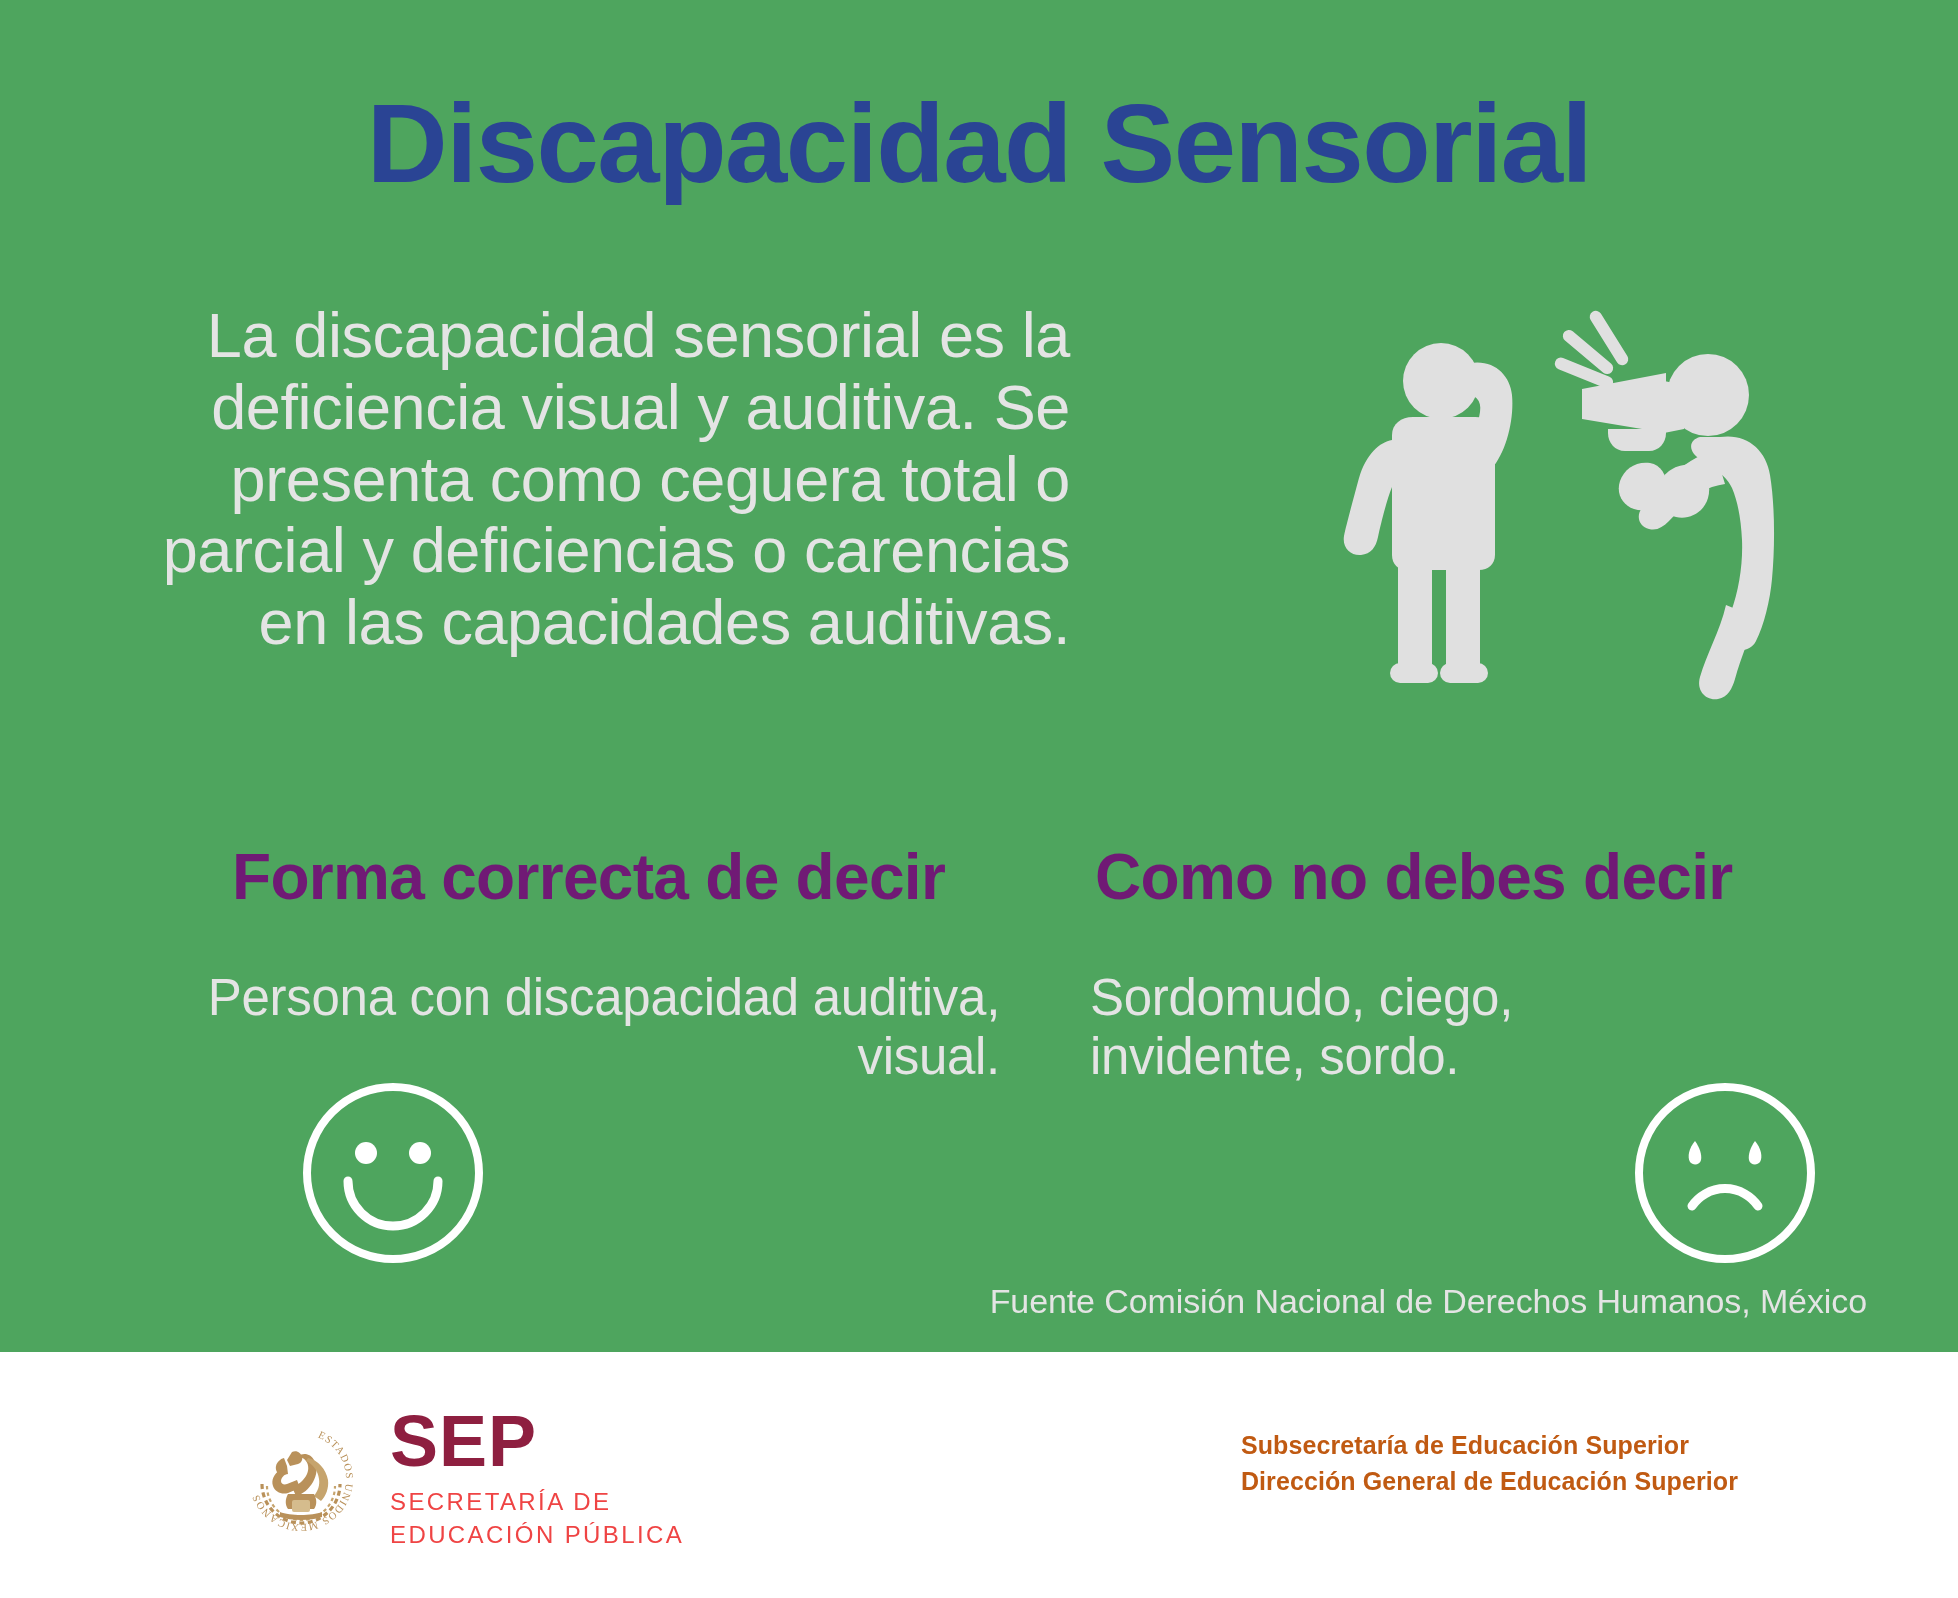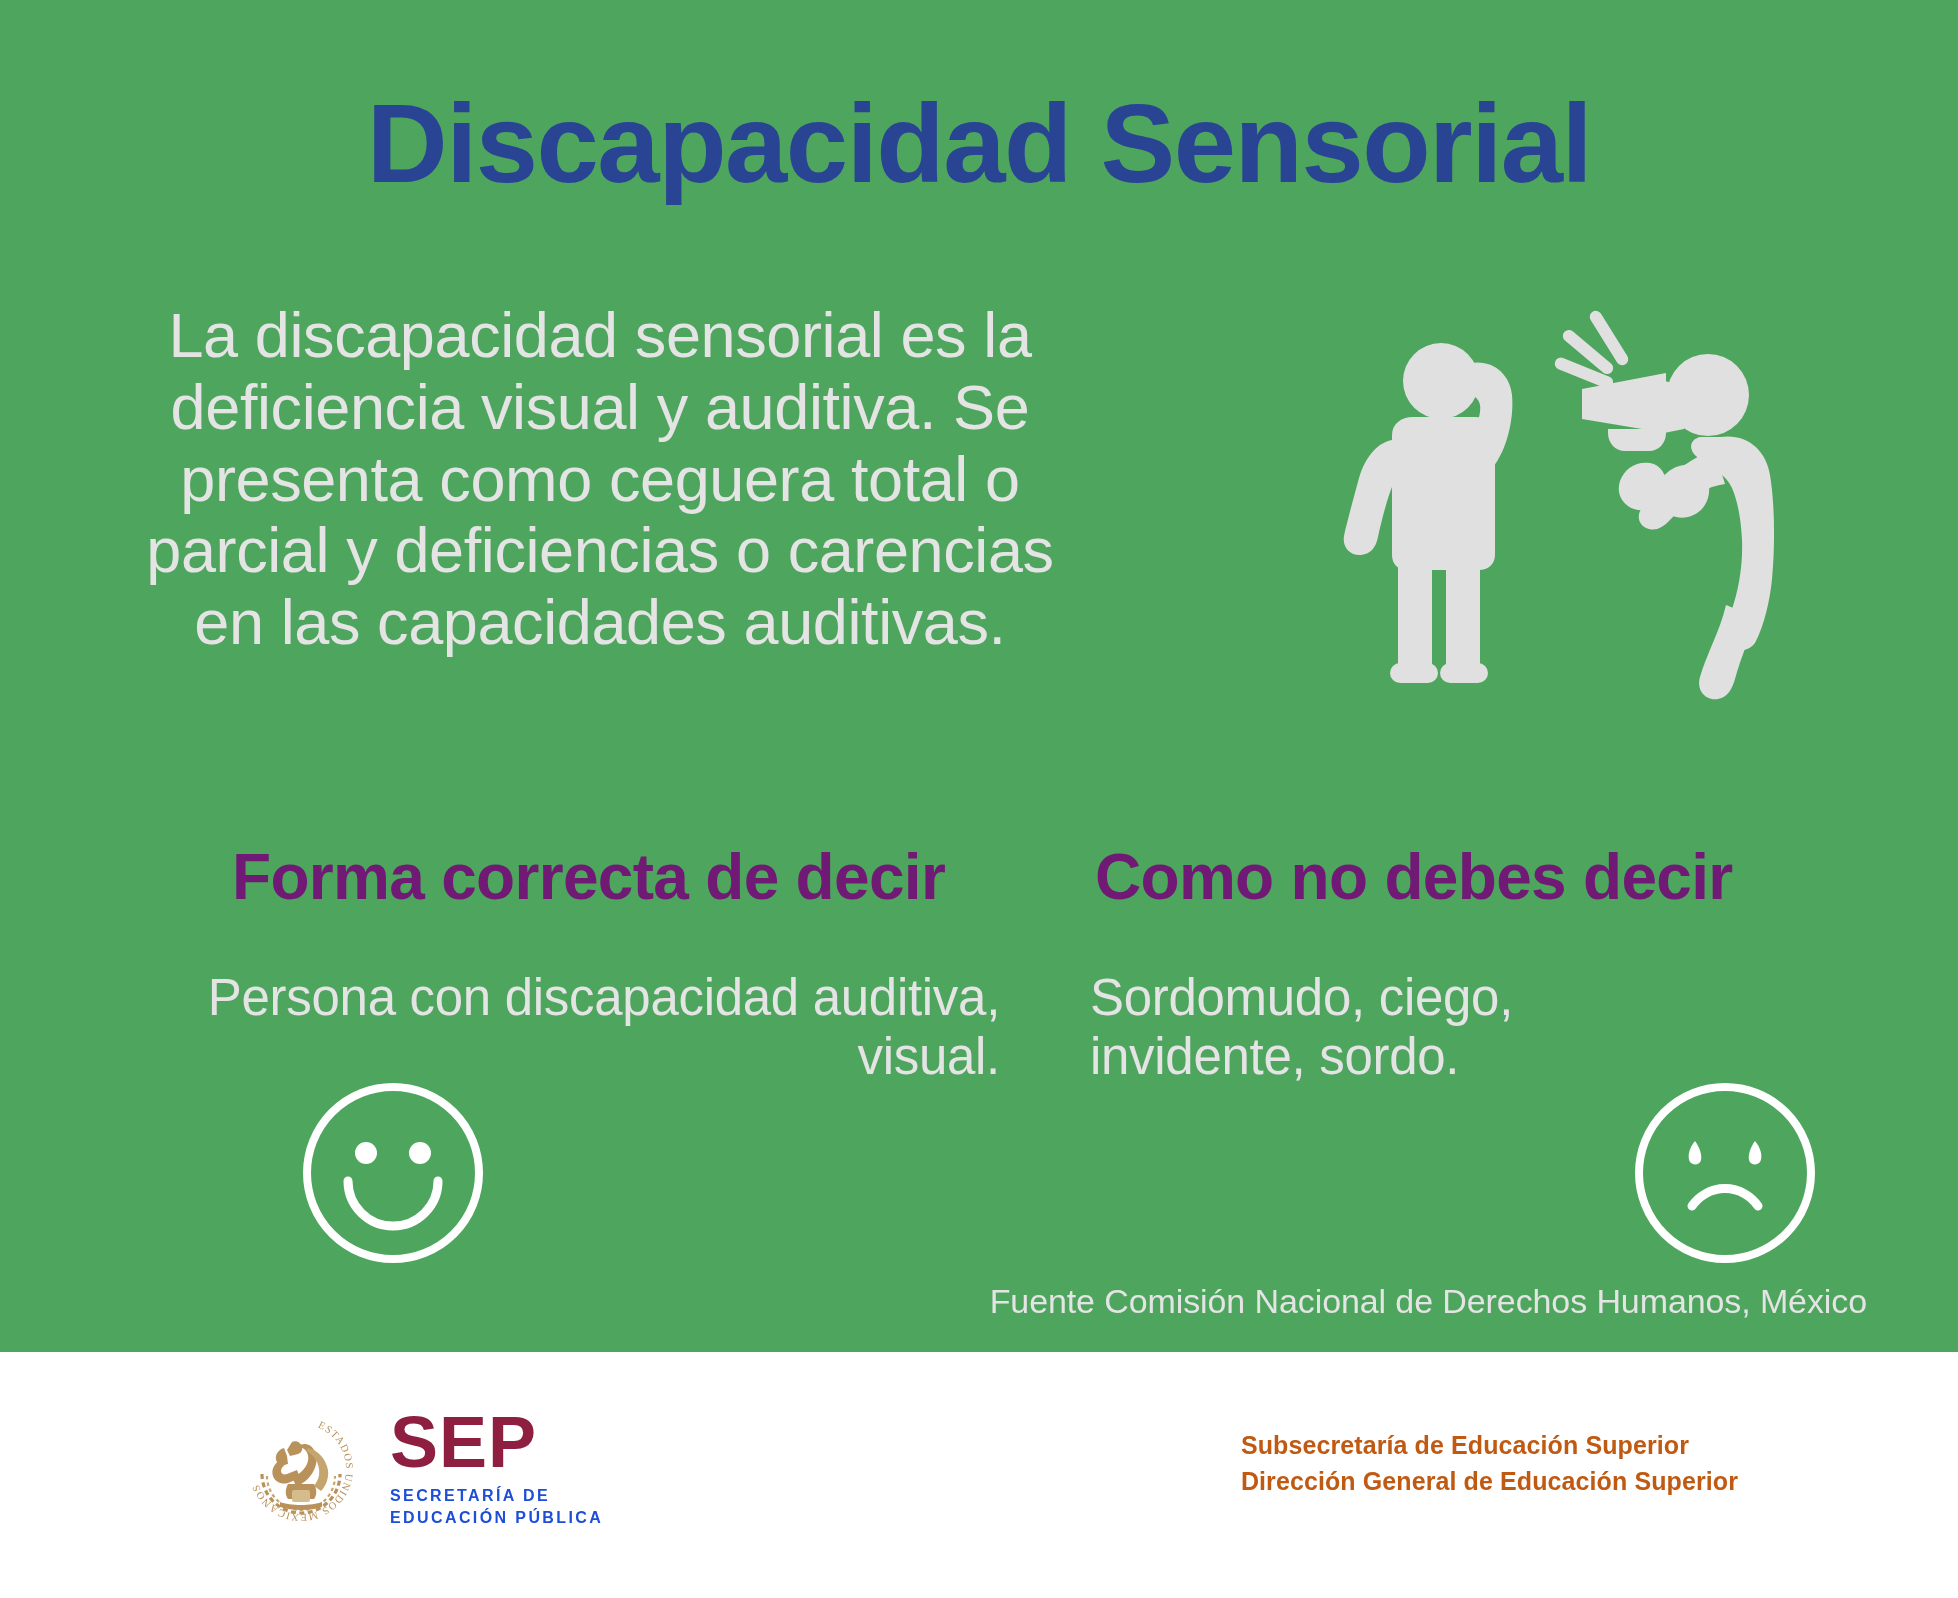--- a/index.html
+++ b/index.html
@@ -45,21 +45,21 @@
     line-height: 1.0;
     white-space: nowrap;
   }
 
   
   .intro-text {
     position: absolute;
     left: 130px;
     top: 300px;
     width: 940px;
-    text-align: center;
+    text-align: right;
     color: #E4E4E4;
     font-size: 63px;
     font-weight: 400;
     line-height: 1.14;
     letter-spacing: -0.4px;
   }
 
   
   .pictogram {
     position: absolute;
@@ -151,23 +151,23 @@
   .sep-wordmark { display: flex; flex-direction: column; }
   .sep-acronym {
     color: #8E1F40;
     font-family: Liberation Sans, sans-serif;
     font-size: 72px;
     font-weight: 700;
     line-height: 0.94;
     letter-spacing: 1px;
   }
   .sep-sub {
-    color: #1d4ed8;
-    font-size: 16px;
-    font-weight: 700;
+    color: #ef4444;
+    font-size: 24px;
+    font-weight: 400;
     line-height: 1.38;
     letter-spacing: 2.4px;
     margin-top: 9px;
   }
 
   .footer-dept {
     position: absolute;
     right: 220px;
     top: 1428px;
     text-align: left;

